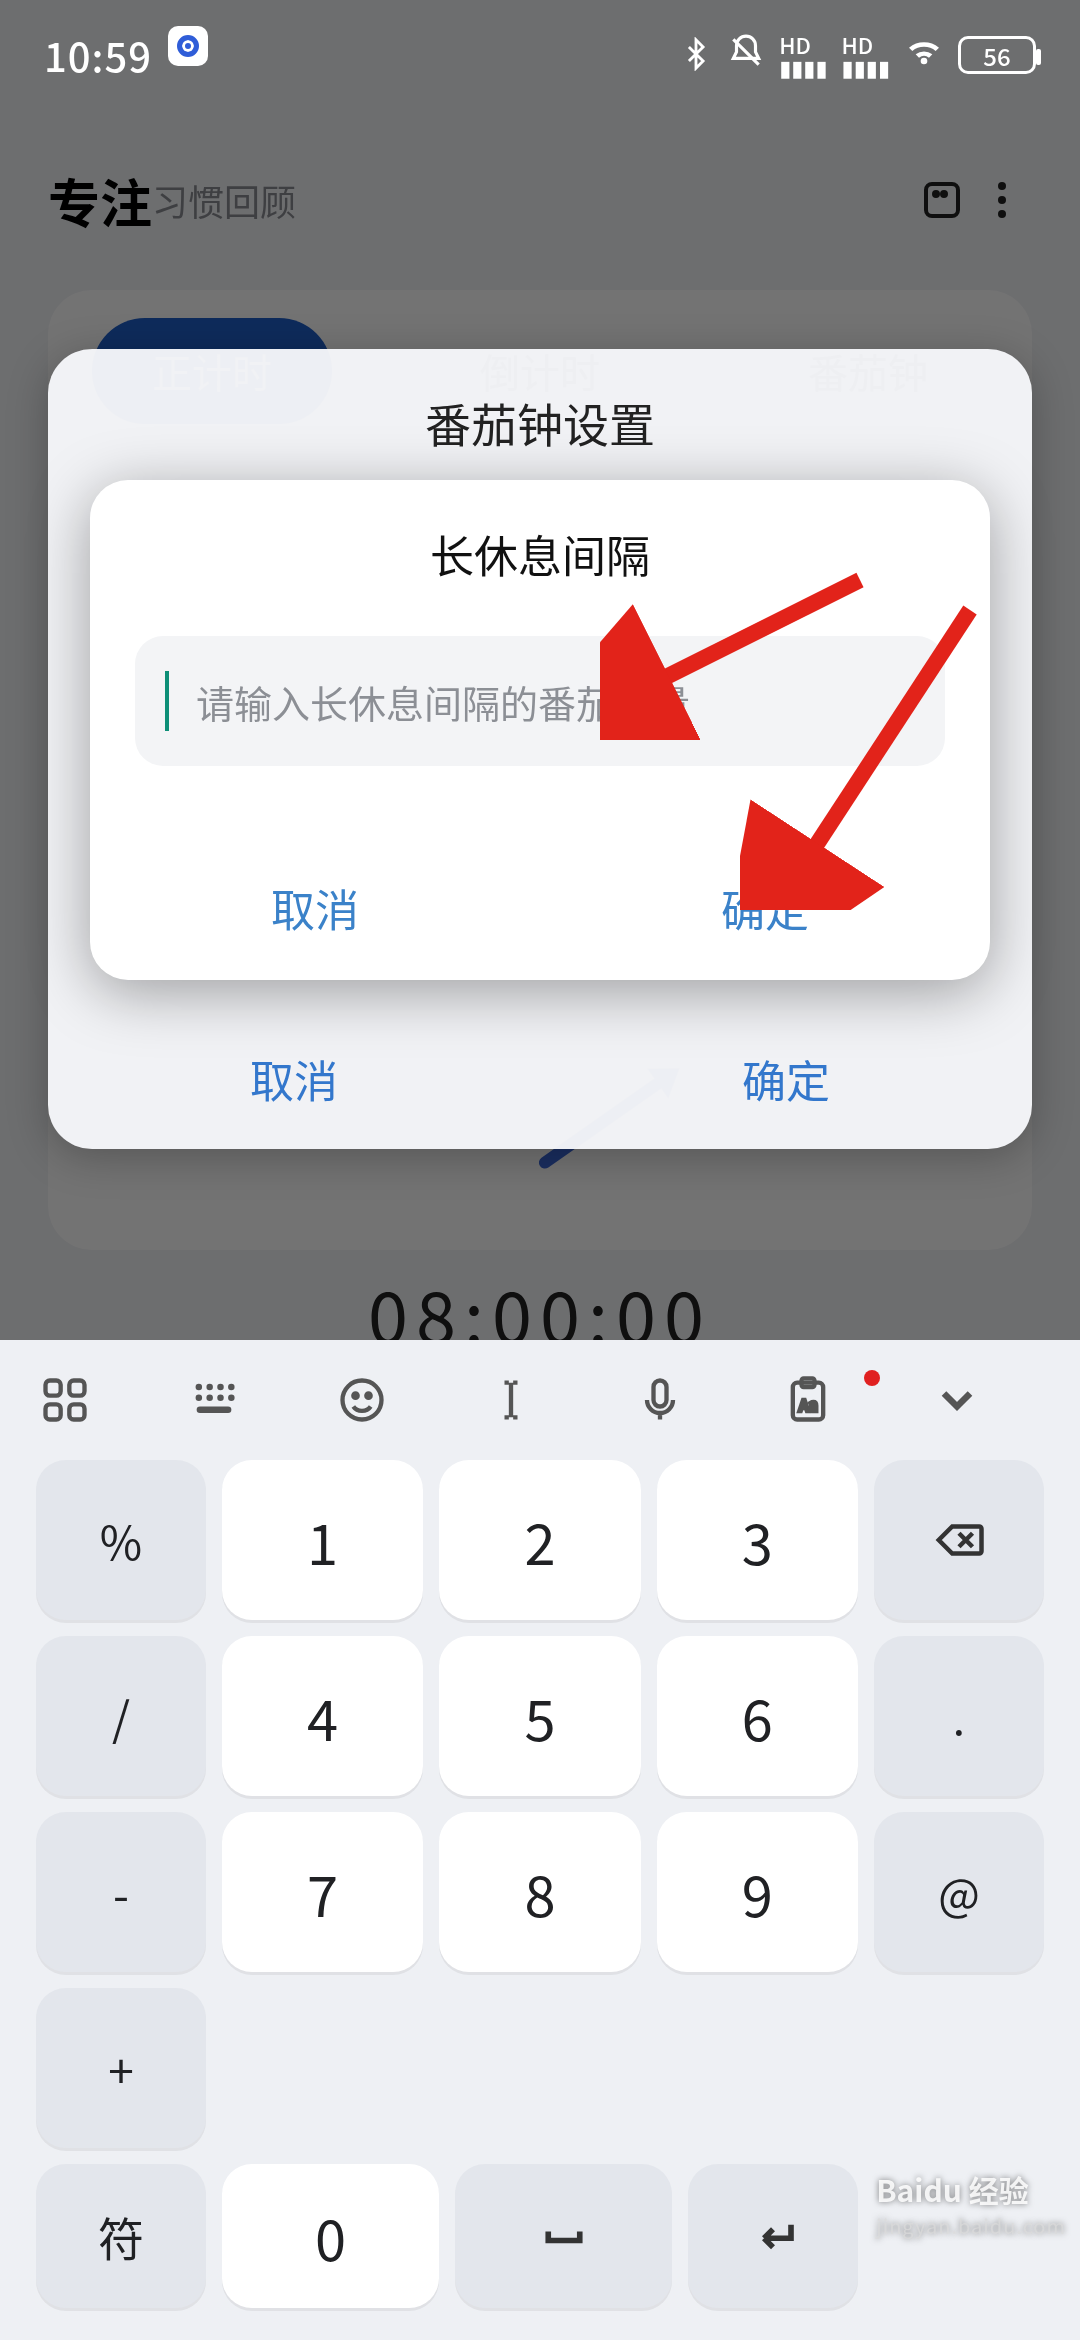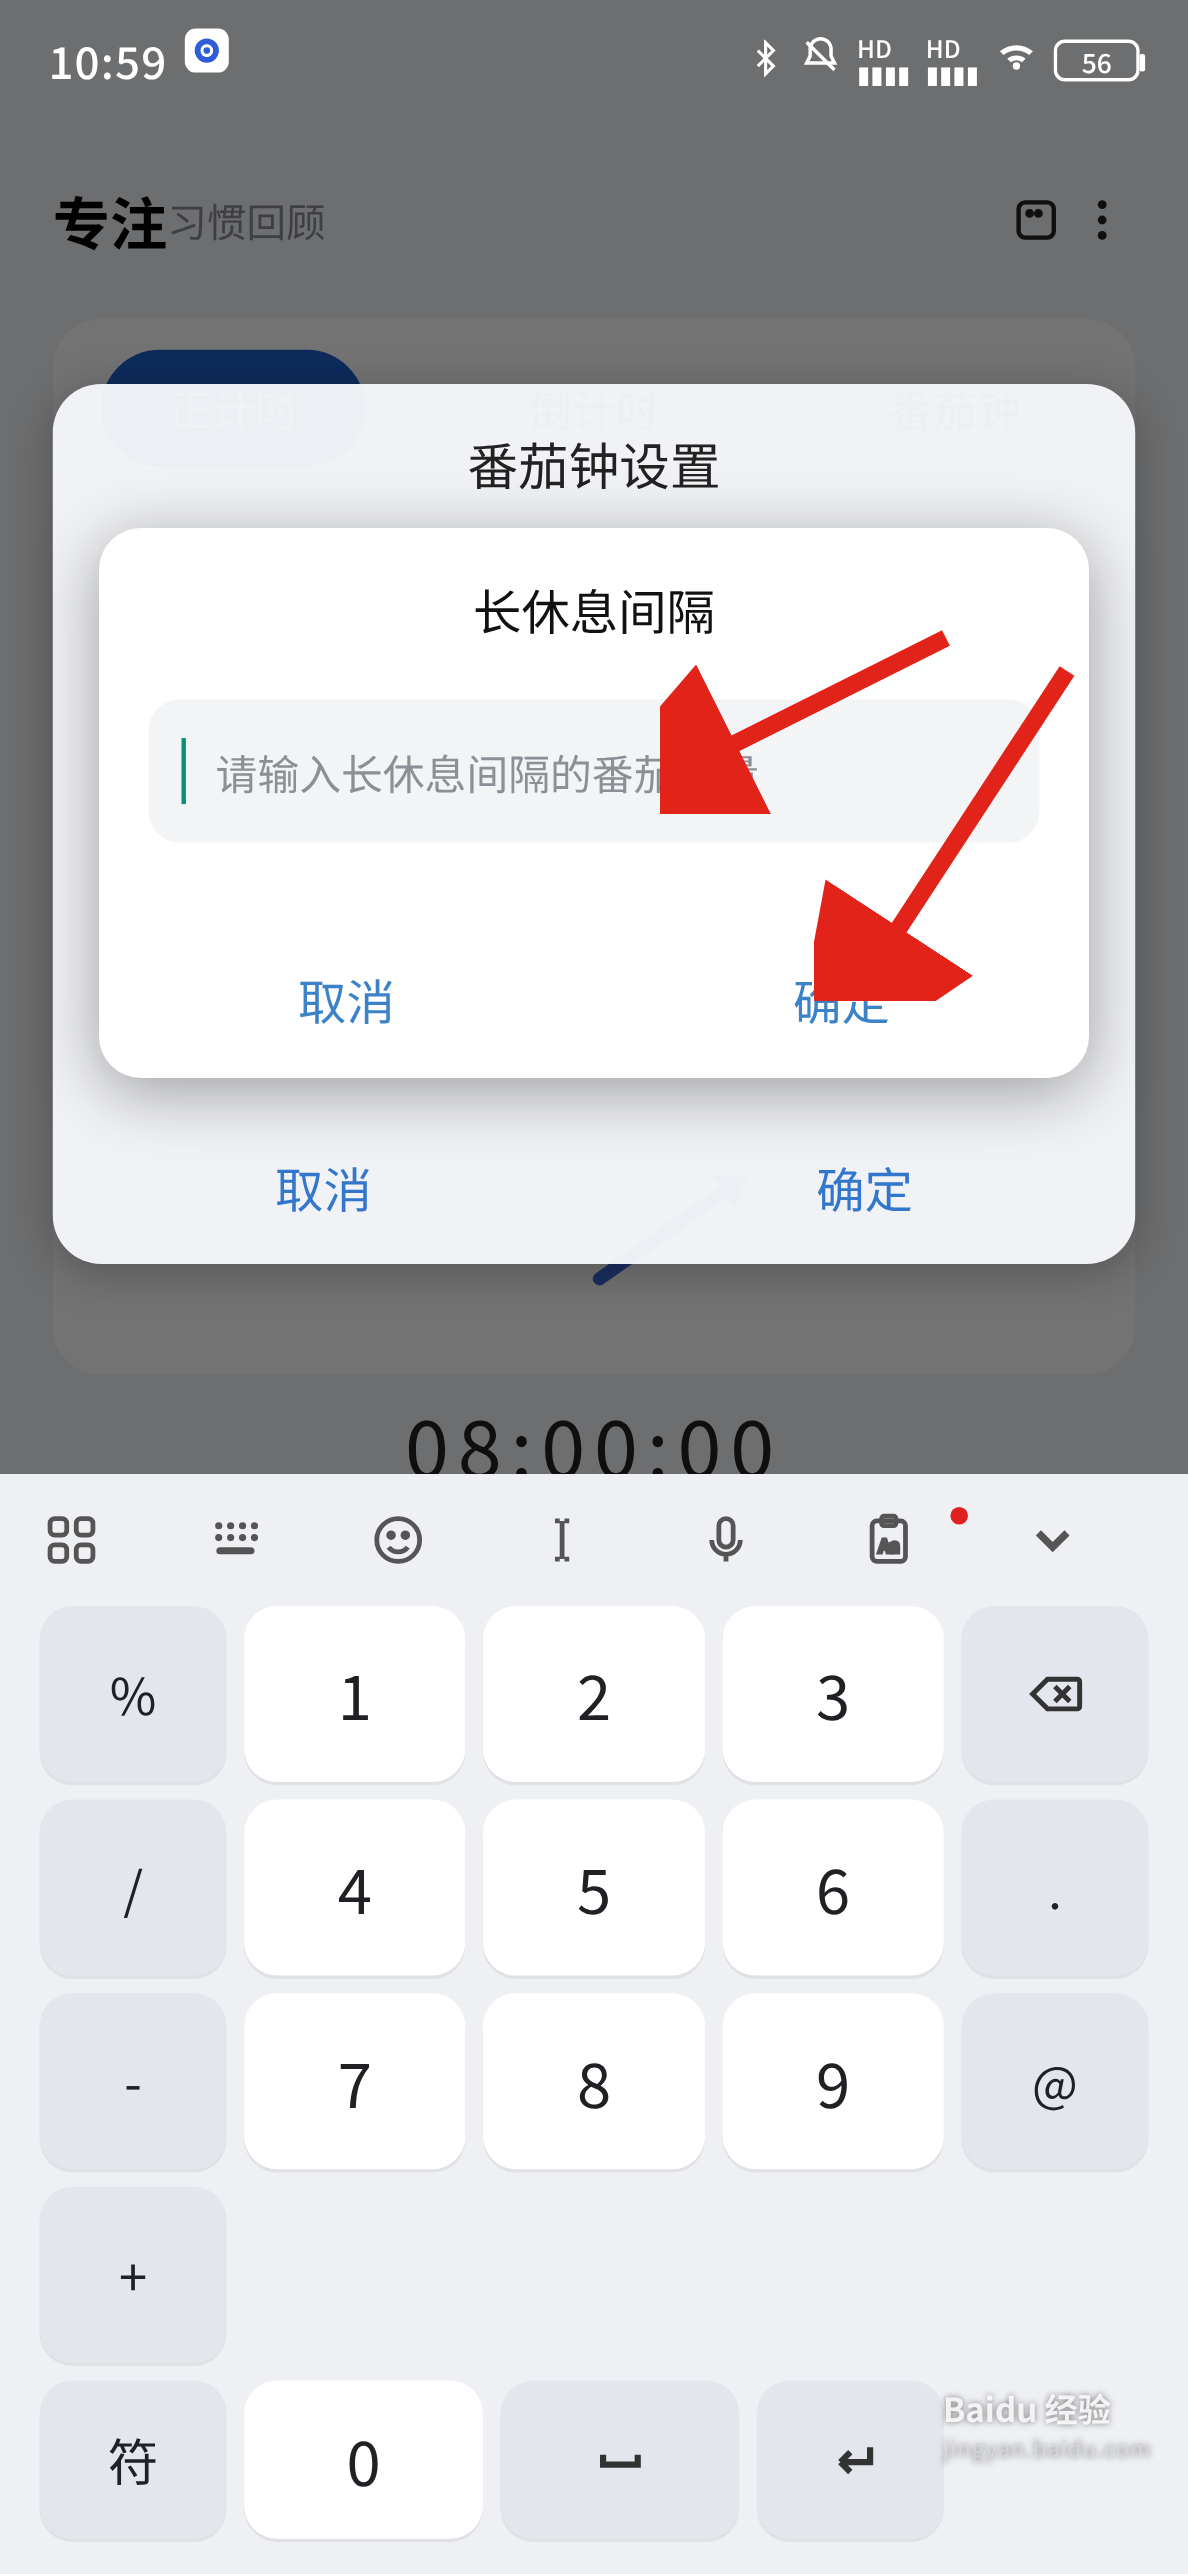--- a/index.html
+++ b/index.html
@@ -157,21 +157,21 @@
     height:160px;
   }
   .kb-bottom .key{}
   
   .kb-footer{
     margin-top:28px; height:96px; display:flex; align-items:center;
     justify-content:space-between; padding:0 56px;
   }
 
   .watermark{
-    position:absolute; right:33px; bottom:100px; z-index:30;
+    position:absolute; right:14px; bottom:100px; z-index:30;
     font-size:30px; color:rgba(255,255,255,0.85); font-weight:700;
     text-shadow:0 0 6px rgba(0,0,0,0.5);
   }
   .watermark .sub{ display:block;font-size:20px;font-weight:400;color:rgba(220,220,220,0.7);letter-spacing:1px;}
 </style>
 </head>
 <body>
 
 <div class="statusbar">
   <div class="left">

